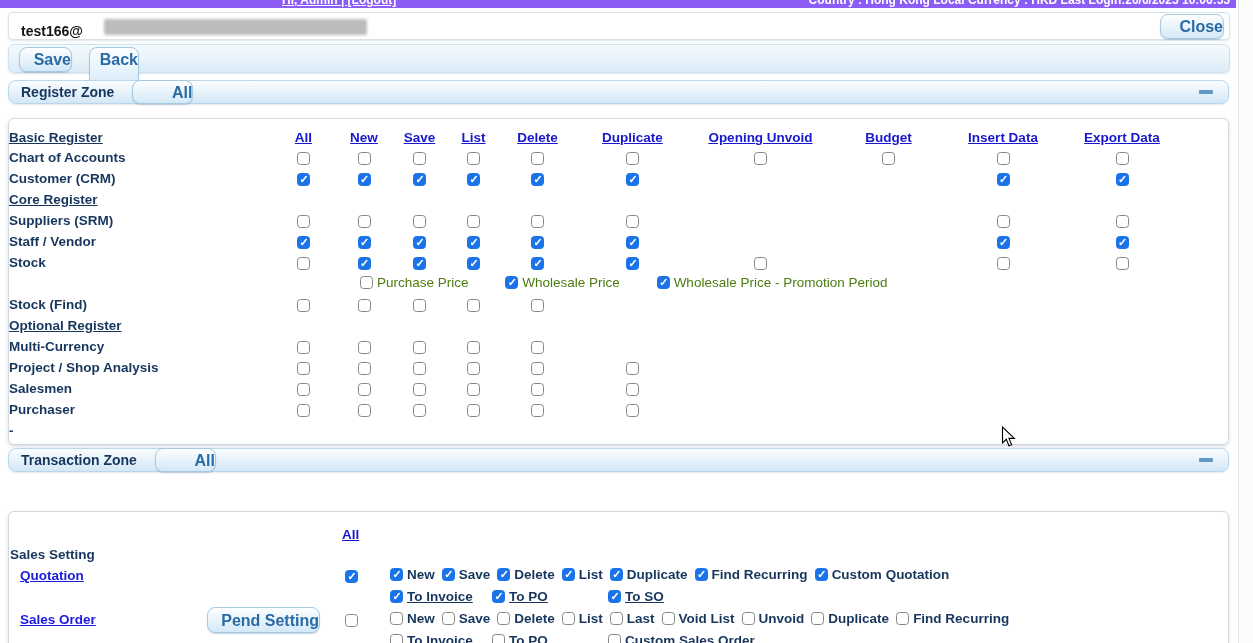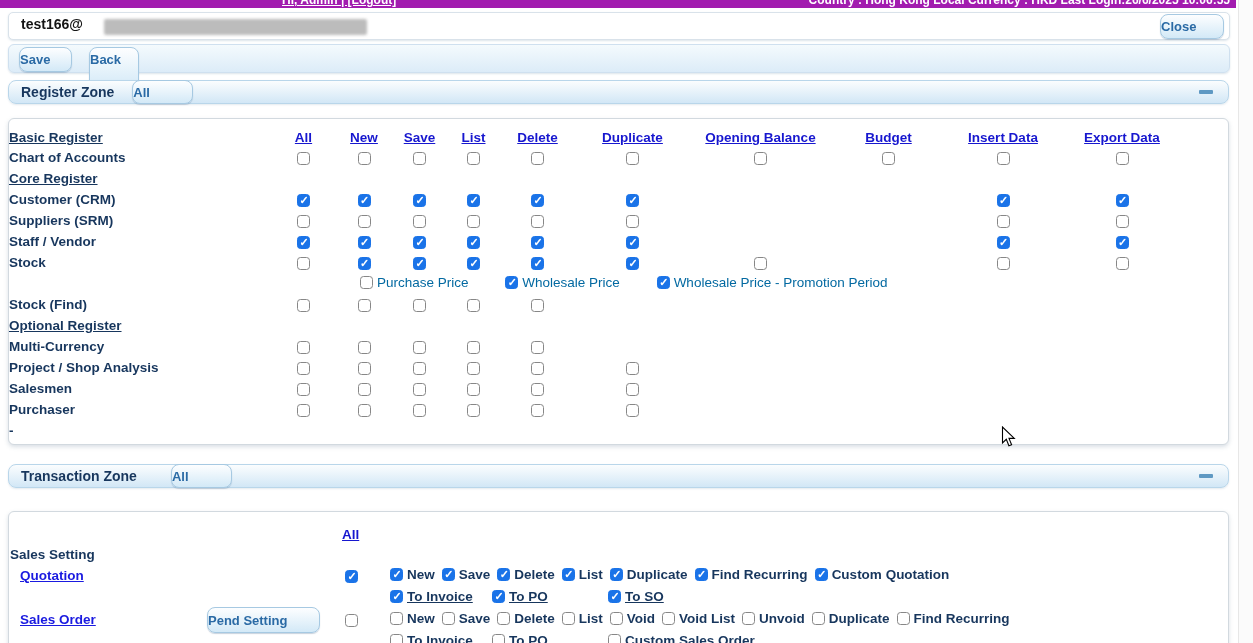--- a/index.html
+++ b/index.html
@@ -1,47 +1,47 @@
 <!DOCTYPE html>
 <html><head>
 <meta charset="utf-8">
 <style>
   * { box-sizing: border-box; }
   body { margin:0; font-family:"Liberation Sans", sans-serif; background:#fff; }
   .page { position:relative; width:1253px; height:643px; overflow:hidden; background:#fff; }
 
   
-  .topbar { position:absolute; left:0; top:0; width:1236px; height:8px; background:#a21caf; overflow:hidden; }
+  .topbar { position:absolute; left:0; top:0; width:1236px; height:8px; background:#8b5cf6; overflow:hidden; }
   .topbar span { position:absolute; top:-7px; font-size:12px; font-weight:bold; color:#fff; white-space:nowrap; }
   .topbar-left { left:282px; text-decoration:underline; }
   .topbar-right { right:6px; }
 
   .scrollstrip { position:absolute; right:0; top:0; width:15px; height:643px; background:#fbfbfb; border-left:1px solid #e7e7e7; }
 
   
   .titlebar { position:absolute; left:8px; top:12px; width:1222px; height:28px; background:#fff; border:1px solid #d9e2ea; border-radius:5px; box-shadow:0 1px 2px rgba(120,150,175,.25); }
-  .account { position:absolute; left:12px; top:3px; font-size:14px; font-weight:bold; color:#141414; }
+  .account { position:absolute; left:12px; top:10px; font-size:14px; font-weight:bold; color:#141414; }
   .redact { position:absolute; left:95px; top:6px; width:263px; height:16px; background:#bcbcbc; border-radius:2px; filter:blur(1.8px); }
 
   
-  .btn { display:inline-block; background:linear-gradient(#fdfeff,#d3e9f7); border:1px solid #a6c9e2; border-radius:8px; color:#2a6aa5; font-weight:bold; font-size:13px; text-align:left; box-shadow:0 1px 1px rgba(100,130,160,.35); cursor:pointer; }
+  .btn { display:inline-block; background:linear-gradient(#fdfeff,#d3e9f7); border:1px solid #a6c9e2; border-radius:8px; color:#2a6aa5; font-weight:bold; font-size:16px; text-align:right; box-shadow:0 1px 1px rgba(100,130,160,.35); cursor:pointer; }
   .close-btn { position:absolute; right:5px; top:1px; width:64px; height:25px; line-height:24px; }
 
   
   .toolbar { position:absolute; left:8px; top:44px; width:1222px; height:29px; background:linear-gradient(#f4fafd,#dcecf8); border:1px solid #cfe0ef; border-radius:6px; box-shadow:0 1px 2px rgba(120,150,175,.25); }
   .save-btn { position:absolute; left:10px; top:2px; width:53px; height:25px; line-height:24px; }
   .back-btn { position:absolute; left:80px; top:2px; width:50px; height:42px; line-height:24px; }
 
   
   .zone-header { position:absolute; left:8px; width:1221px; height:24px; background:linear-gradient(#fbfdfe,#d2e7f6); border:1px solid #b9d6ea; border-radius:8px; display:flex; align-items:center; padding-left:12px; box-shadow:0 1px 2px rgba(120,150,175,.2); }
   .zone-title { font-size:14px; font-weight:bold; color:#17365d; }
   .zone-all-btn { width:61px; height:24px; line-height:23px; margin-left:18px; }
   .minus { margin-left:auto; margin-right:15px; width:14px; height:4px; background:#5f99c3; border-radius:1px; }
   .reg-header { top:80px; }
-  .trx-header { top:464px;gap:16px; }
+  .trx-header { top:448px; }
 
   
   .panel { position:absolute; left:8px; width:1221px; background:#fff; border:1px solid #d2d9df; border-radius:6px; box-shadow:0 2px 4px rgba(130,150,170,.3); }
   .reg-panel { top:118px; height:327px; }
   .trx-panel { top:511px; height:160px; }
 
   
   table.reg { border-collapse:collapse; table-layout:fixed; width:1218px; margin-top:9px; }
   table.reg td { padding:0; height:21px; vertical-align:middle; font-size:13.5px; white-space:nowrap; overflow:visible; }
   tr.hdr td { height:19px;margin-top:36px; }
@@ -52,21 +52,21 @@
 
   
   .cb { display:inline-block; position:relative; width:13px; height:13px; background:#fff; border:1px solid #878787; border-radius:3.5px; vertical-align:middle; cursor:pointer; }
   .cb.checked { background:#1a73e8; border-color:#1a73e8; }
   .cb.checked::after { content:"\2713"; position:absolute; left:1.5px; top:-1px; color:#fff; font-size:11px; line-height:13px; font-weight:bold; }
 
   
   td.subrow { padding-left:11px; color:#1f1f1f; }
   .cbl { display:inline-flex; align-items:center; white-space:nowrap; color:#17365d; font-weight:bold; font-size:13.5px; margin-right:7px; }
   .cbl .cb { margin-right:4px; }
-  td.subrow .cbl { color:#0369a1; font-weight:normal; margin-right:8px;padding-left:25px; }
+  td.subrow .cbl { color:#4d7c0f; font-weight:normal; margin-right:8px;padding-left:25px; }
 
   
   .tz-all { margin:13px 0 0 333px; height:16px; }
   .tz-all a { color:#1717cf; font-weight:bold; font-size:13.5px; text-decoration:underline; cursor:pointer; }
   .t-label { font-size:13.5px; font-weight:bold; color:#17365d; }
   .t-link { font-size:13.5px; font-weight:bold; color:#1a1ae0; text-decoration:underline; cursor:pointer; }
   .sales-setting { margin:6px 0 0 1px; height:16px; }
   .t-row { display:flex; align-items:flex-start; margin-left:11px; }
   .t-col-label { width:187px; padding-top:3px; }
   .t-col-btn { width:135px; }
@@ -129,57 +129,57 @@
       </colgroup>
       <tbody>
           <tr class="hdr">
         <td class="label"><span class="seclink">Basic Register</span></td>
         <td class="c"><span class="collink">All</span></td>
         <td class="c"><span class="collink">New</span></td>
         <td class="c"><span class="collink">Save</span></td>
         <td class="c"><span class="collink">List</span></td>
         <td class="c"><span class="collink">Delete</span></td>
         <td class="c"><span class="collink">Duplicate</span></td>
-        <td class="c"><span class="collink">Opening Balance</span></td>
+        <td class="c"><span class="collink">Opening Unvoid</span></td>
         <td class="c"><span class="collink">Budget</span></td>
         <td class="c"><span class="collink">Insert Data</span></td>
         <td class="c"><span class="collink">Export Data</span></td>
         <td></td>
       </tr>
       <tr>
         <td class="label">Chart of Accounts</td>
         <td class="c"><span class="cb"></span></td>
         <td class="c"><span class="cb"></span></td>
         <td class="c"><span class="cb"></span></td>
         <td class="c"><span class="cb"></span></td>
         <td class="c"><span class="cb"></span></td>
         <td class="c"><span class="cb"></span></td>
         <td class="c"><span class="cb"></span></td>
         <td class="c"><span class="cb"></span></td>
         <td class="c"><span class="cb"></span></td>
         <td class="c"><span class="cb"></span></td>
         <td></td>
       </tr>
       <tr>
+        <td class="label">Customer (CRM)</td>
+        <td class="c"><span class="cb checked"></span></td>
+        <td class="c"><span class="cb checked"></span></td>
+        <td class="c"><span class="cb checked"></span></td>
+        <td class="c"><span class="cb checked"></span></td>
+        <td class="c"><span class="cb checked"></span></td>
+        <td class="c"><span class="cb checked"></span></td>
+        <td></td>
+        <td></td>
+        <td class="c"><span class="cb checked"></span></td>
+        <td class="c"><span class="cb checked"></span></td>
+        <td></td>
+      </tr>
+      <tr>
         <td class="label"><span class="seclink">Core Register</span></td>
         <td colspan="11"></td>
-      </tr>
-      <tr>
-        <td class="label">Customer (CRM)</td>
-        <td class="c"><span class="cb checked"></span></td>
-        <td class="c"><span class="cb checked"></span></td>
-        <td class="c"><span class="cb checked"></span></td>
-        <td class="c"><span class="cb checked"></span></td>
-        <td class="c"><span class="cb checked"></span></td>
-        <td class="c"><span class="cb checked"></span></td>
-        <td></td>
-        <td></td>
-        <td class="c"><span class="cb checked"></span></td>
-        <td class="c"><span class="cb checked"></span></td>
-        <td></td>
       </tr>
       <tr>
         <td class="label">Suppliers (SRM)</td>
         <td class="c"><span class="cb"></span></td>
         <td class="c"><span class="cb"></span></td>
         <td class="c"><span class="cb"></span></td>
         <td class="c"><span class="cb"></span></td>
         <td class="c"><span class="cb"></span></td>
         <td class="c"><span class="cb"></span></td>
         <td></td>
@@ -376,21 +376,21 @@
           <label class="cbl">
               <span class="cb"></span>
               <span>Delete</span>
             </label>
           <label class="cbl">
               <span class="cb"></span>
               <span>List</span>
             </label>
           <label class="cbl">
               <span class="cb"></span>
-              <span>Void</span>
+              <span>Last</span>
             </label>
           <label class="cbl">
               <span class="cb"></span>
               <span>Void List</span>
             </label>
           <label class="cbl">
               <span class="cb"></span>
               <span>Unvoid</span>
             </label>
           <label class="cbl">

